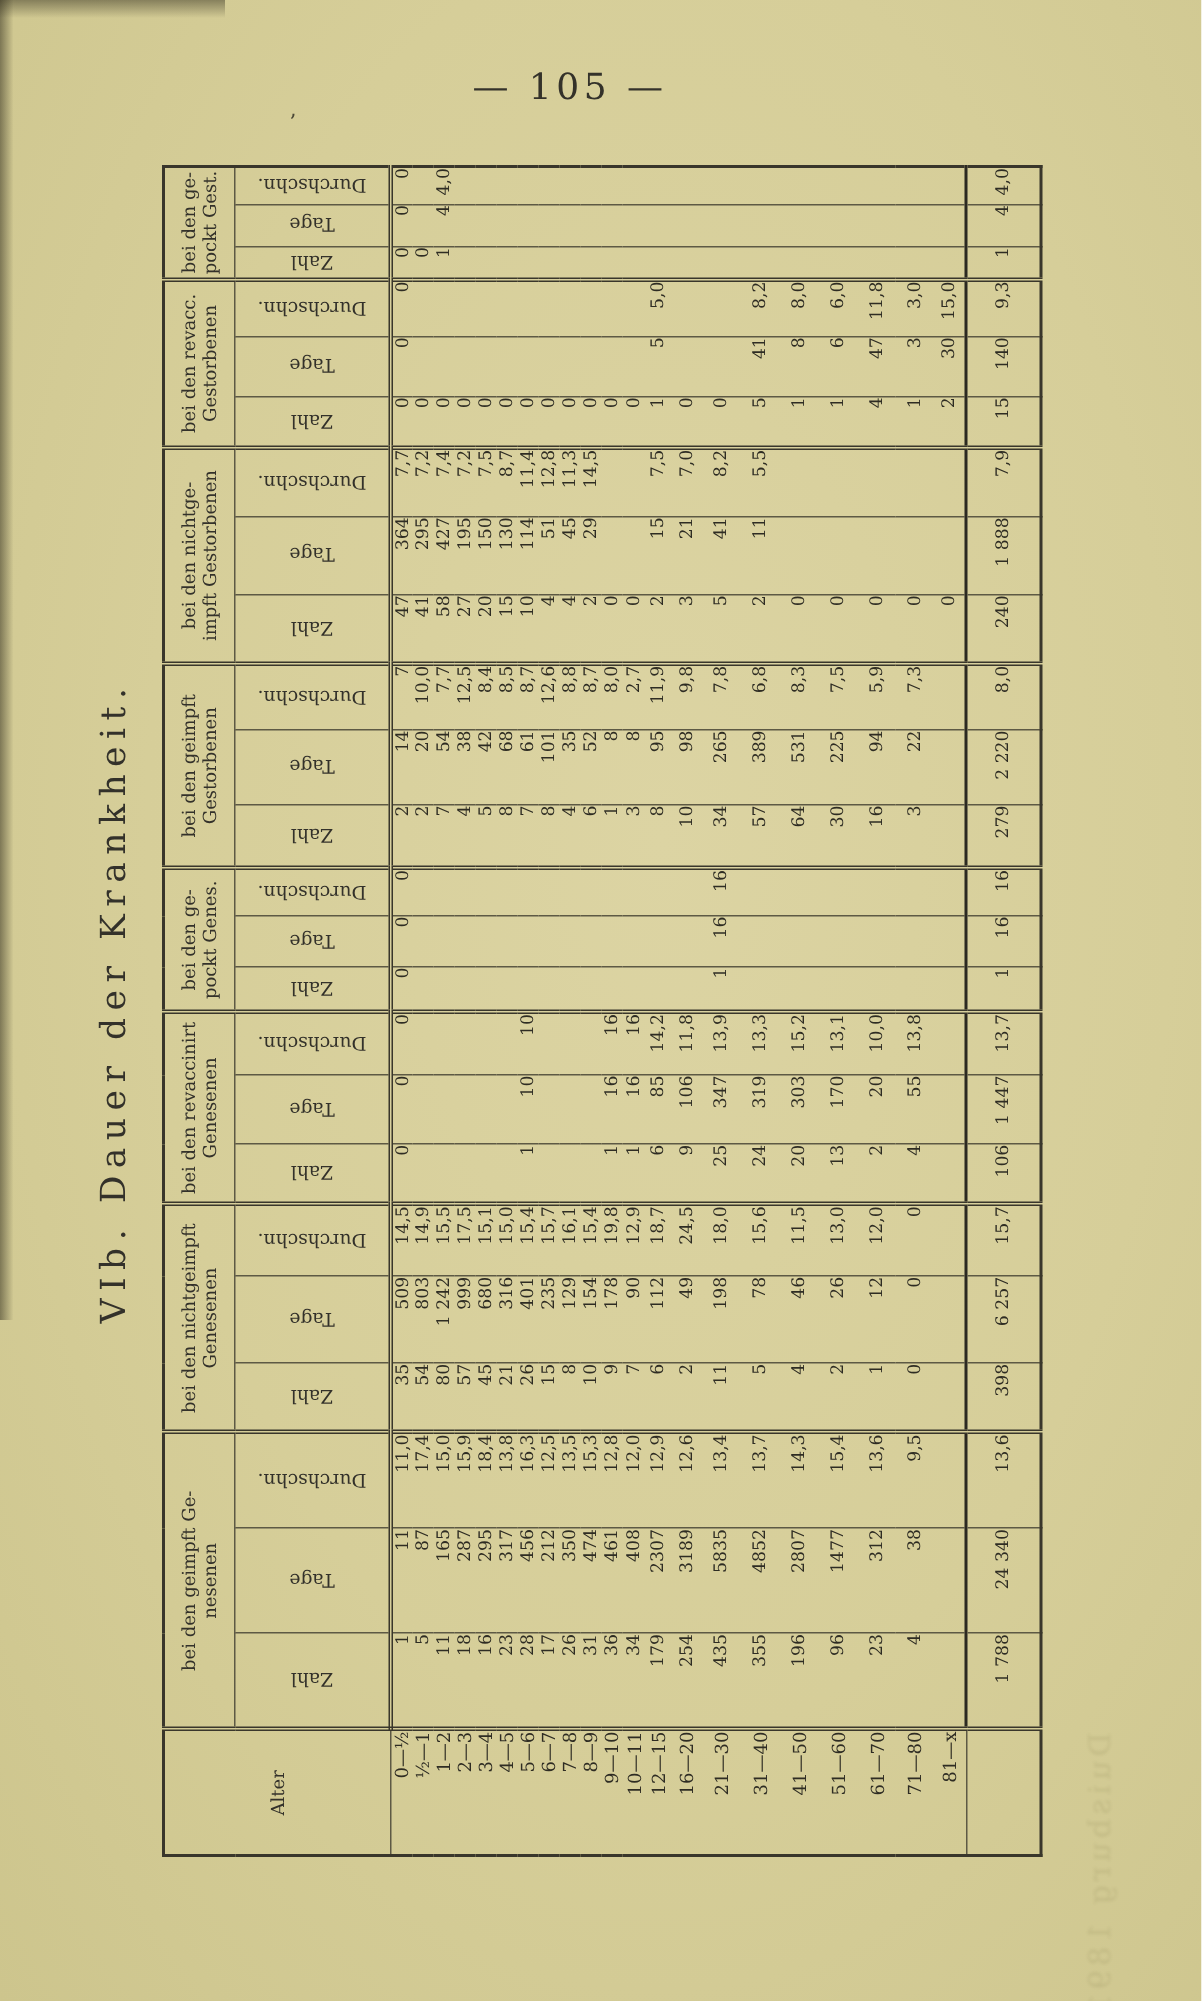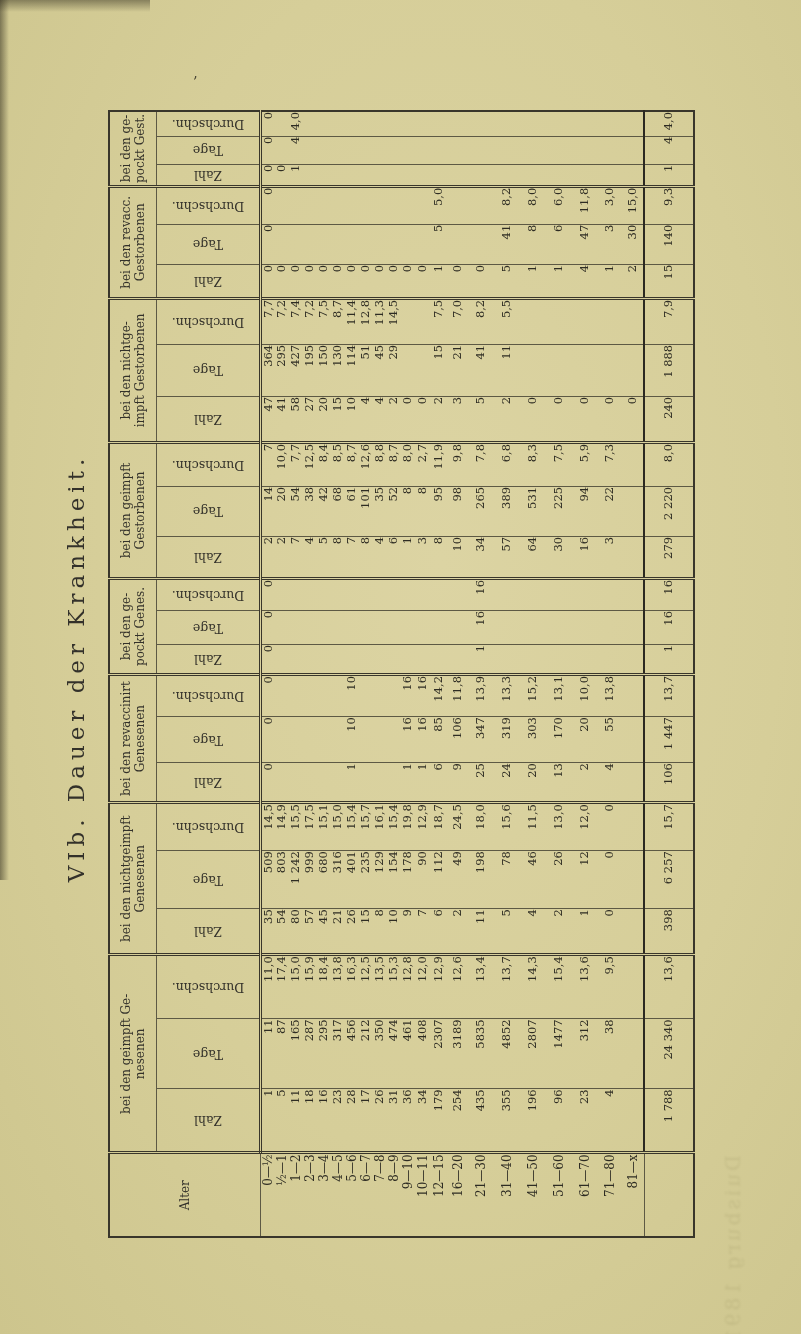--- a/index.html
+++ b/index.html
@@ -44,20 +44,21 @@
   .ghost{font-size:20px;letter-spacing:3px;color:#6f6839;filter:blur(1px);}
 </style>
 </head>
 <body>
 
 <div class="page">
   <div class="edgeL"></div>
   <div class="edgeT"></div>
   <div class="speck">’</div>
 
+  <div class="pagenum">— 105 —</div>
 
   <div class="rotwrap ghostwrap">
     <div class="ghostinner">
         <span class="ghost">Duisburg 1891</span>
       </div>
   </div>
 
   <div class="rotwrap titlewrap">
     <div class="rotinner titleinner">
       <span class="title">VIb. Dauer der Krankheit.</span>

